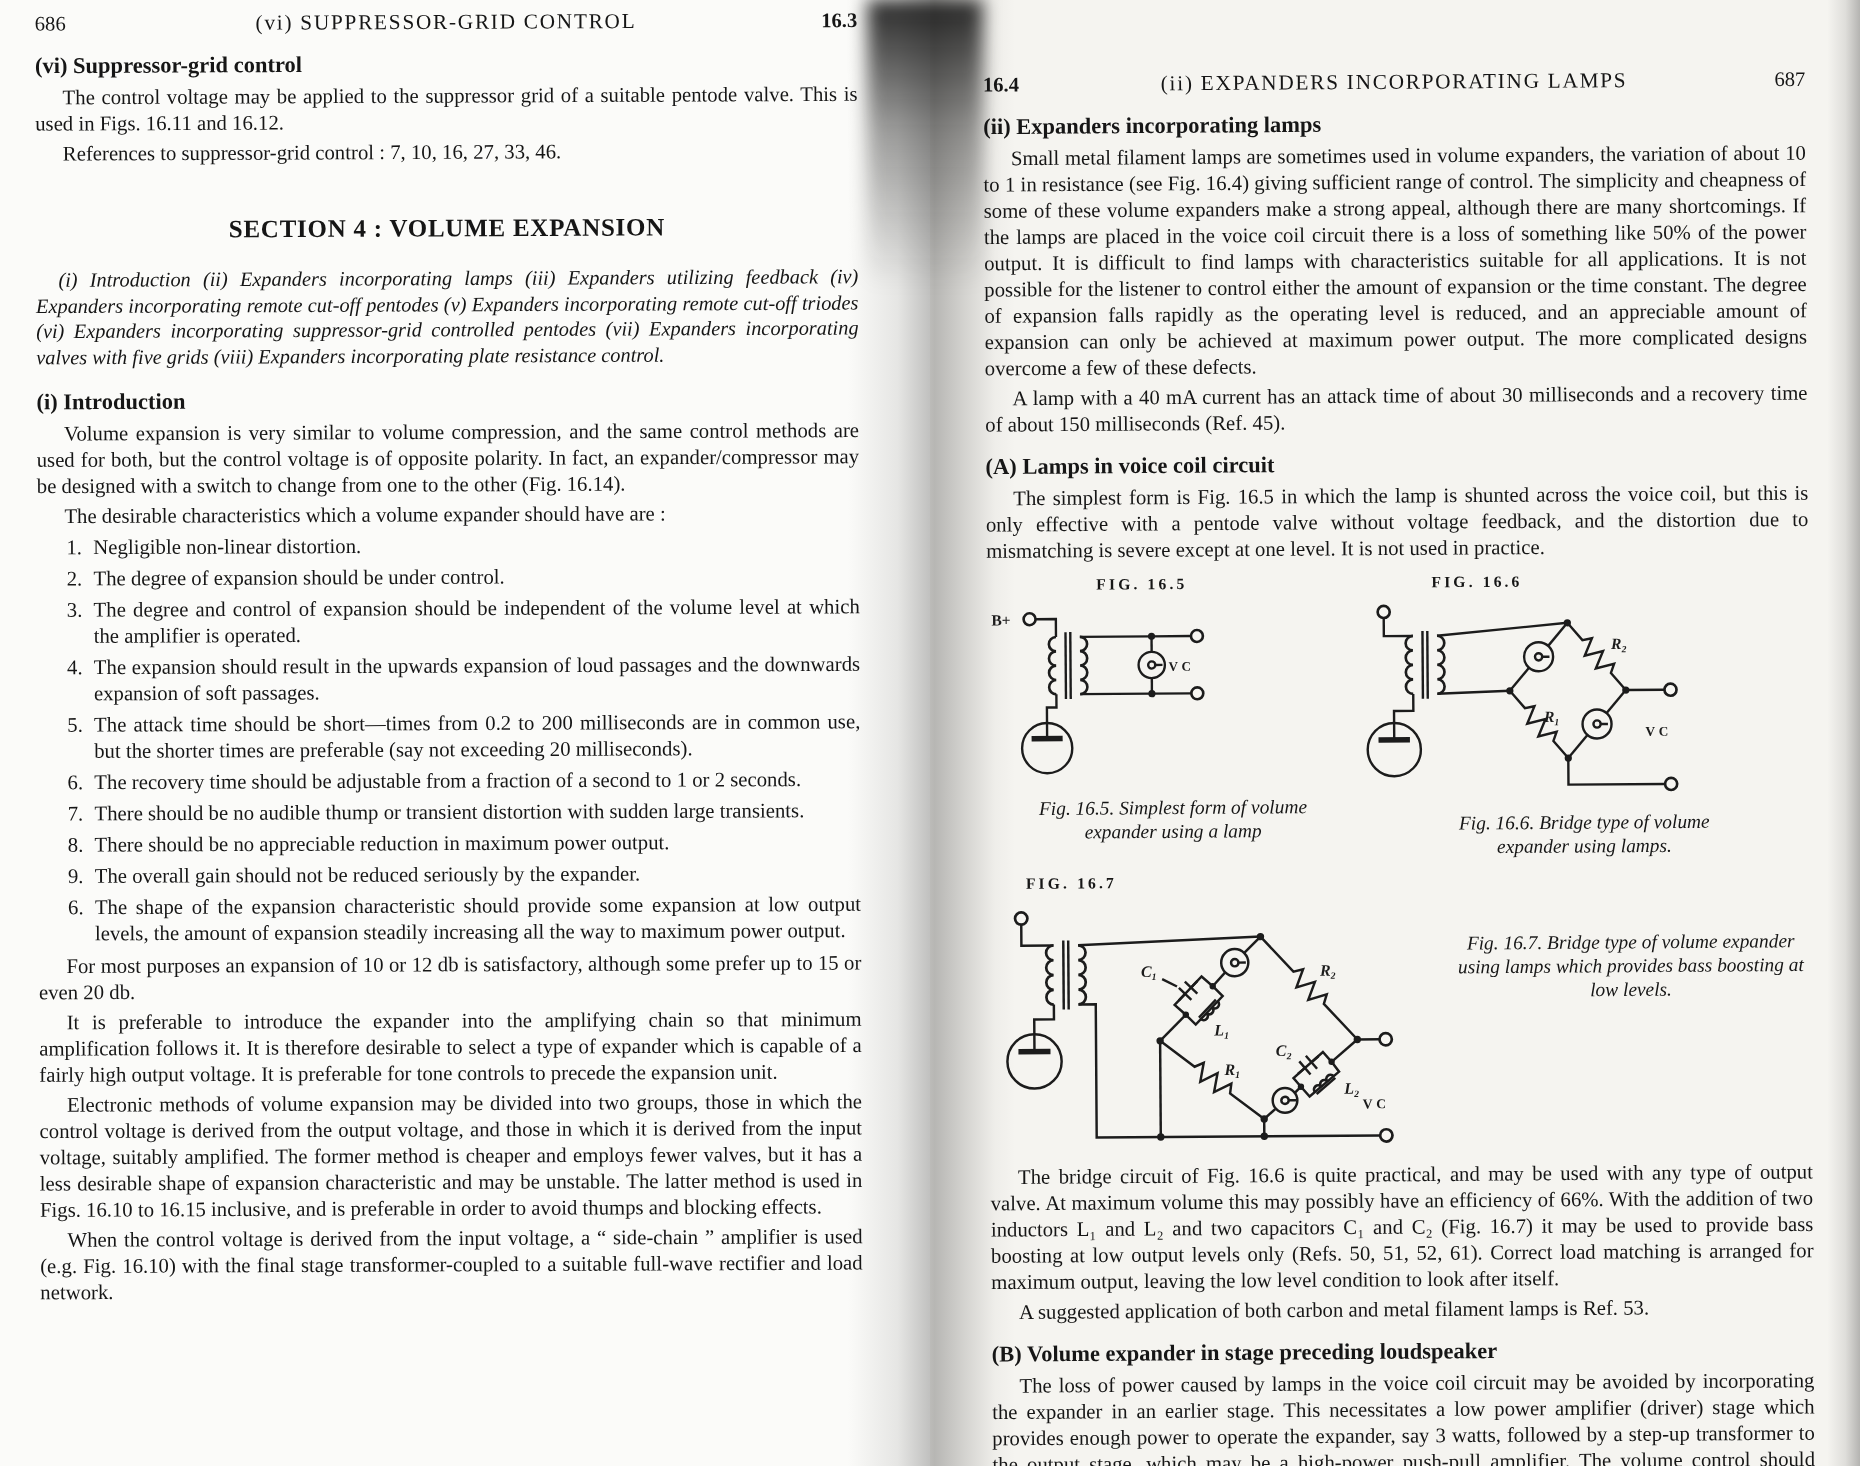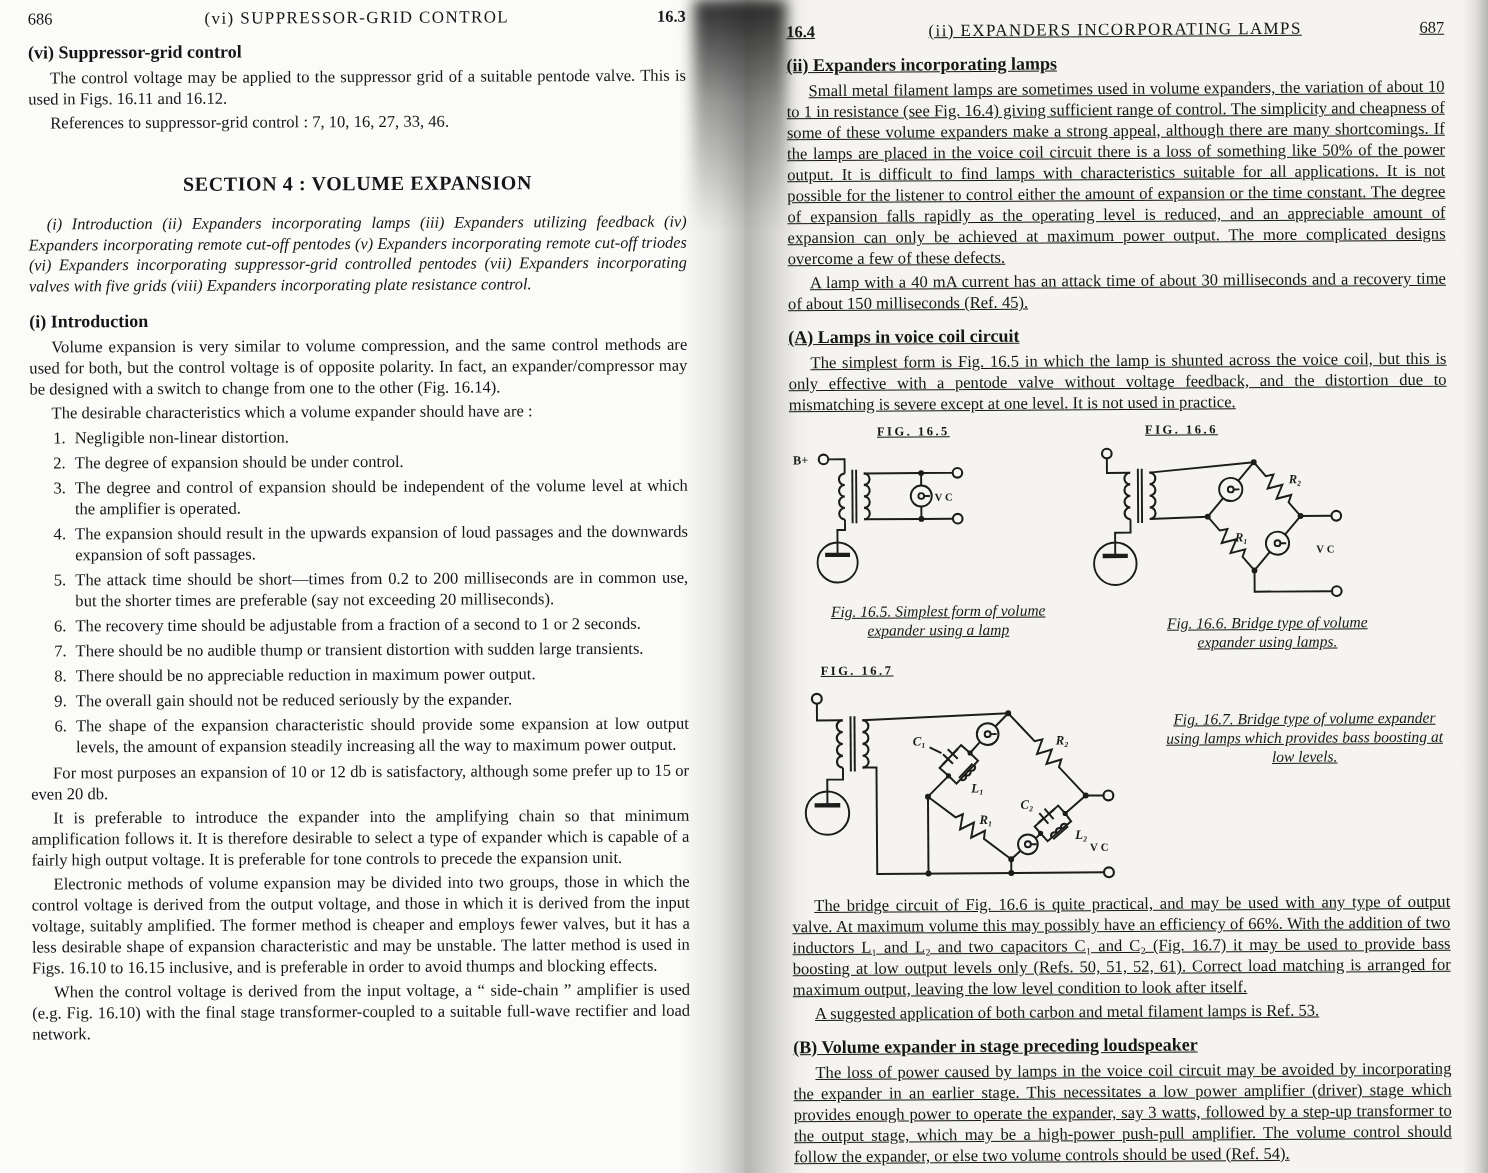--- a/index.html
+++ b/index.html
@@ -1,36 +1,36 @@
 <!DOCTYPE html>
 <html><head>
 <meta charset="utf-8">
 <style>
   html,body{margin:0;padding:0;background:#d8d7d3;}
   .spread{position:relative;width:1488px;height:1173px;overflow:hidden;background:#f1f0ec;
           font-family:"Liberation Serif","DejaVu Serif",serif;color:#161616;}
   .page{position:absolute;top:0;height:1173px;overflow:hidden;}
   .page-left{left:0;width:744px;background:#fbfbf9;}
-  .page-right{left:744px;width:744px;background:#f5f4f0;text-decoration:underline;}
+  .page-right{left:744px;width:744px;background:#f5f4f0;}
   .content{position:relative;}
   .page-left .content{padding:8px 56px 0 30px;transform:rotate(-0.25deg);}
   .page-right .content{padding:20px 40px 0 46px;transform:rotate(-0.4deg);}
   .gutter{position:absolute;left:678px;top:0;width:134px;height:1173px;pointer-events:none;
           background:linear-gradient(90deg,rgba(40,40,40,0) 0%,rgba(40,40,40,0.10) 30%,rgba(40,40,40,0.30) 52%,rgba(40,40,40,0.16) 70%,rgba(40,40,40,0.03) 88%,rgba(40,40,40,0) 100%);}
   .gutter-top{position:absolute;left:694px;top:0;width:92px;height:230px;pointer-events:none;filter:blur(7px);
           background:linear-gradient(180deg,rgba(10,10,10,0.85) 0%,rgba(10,10,10,0.35) 45%,rgba(10,10,10,0) 100%);}
   .edge-right{position:absolute;right:0;top:0;width:26px;height:1173px;pointer-events:none;
           background:linear-gradient(90deg,rgba(60,60,60,0) 0%,rgba(60,60,60,0.12) 55%,rgba(60,60,60,0.35) 100%);}
 
   .runhead{display:flex;align-items:baseline;font-size:16.5px;margin-bottom:4px;}
   .rh-num{flex:0 0 64px;}
   .rh-title{flex:1;text-align:center;letter-spacing:1.4px;font-size:17px;}
   .rh-sec{flex:0 0 64px;text-align:right;font-weight:bold;}
   .page-right .rh-sec{text-align:left;}
-  .page-right .rh-num{text-align:right;}
+  .page-right .rh-num{text-align:right;margin-top:36px;}
 
   p{margin:0 0 3px 0;font-size:16.6px;line-height:21px;text-align:justify;}
   .ind{text-indent:22px;}
   h3{margin:12px 0 4px 0;font-size:18px;line-height:22px;}
   .sec-title{margin:40px 0 18px 0;text-align:center;font-size:20px;font-weight:bold;letter-spacing:0.6px;}
   .toc{font-style:italic;font-size:16.3px;line-height:20.5px;text-indent:18px;margin-bottom:14px;}
   .list{margin:3px 0 5px 0;}
   .li{display:flex;margin:4px 0;}
   .li .num{flex:0 0 36px;text-align:right;padding-right:9px;font-size:16.6px;line-height:21px;}
   .li .txt{flex:1;text-align:justify;font-size:16.6px;line-height:21px;}

